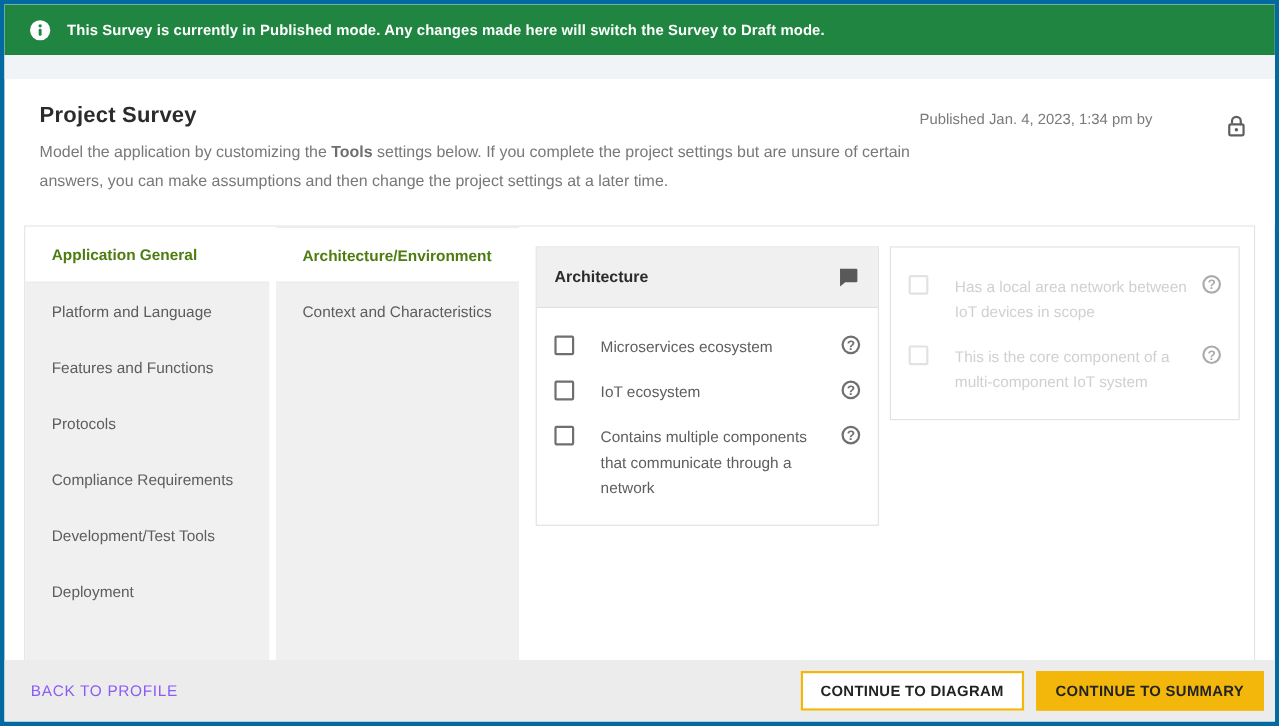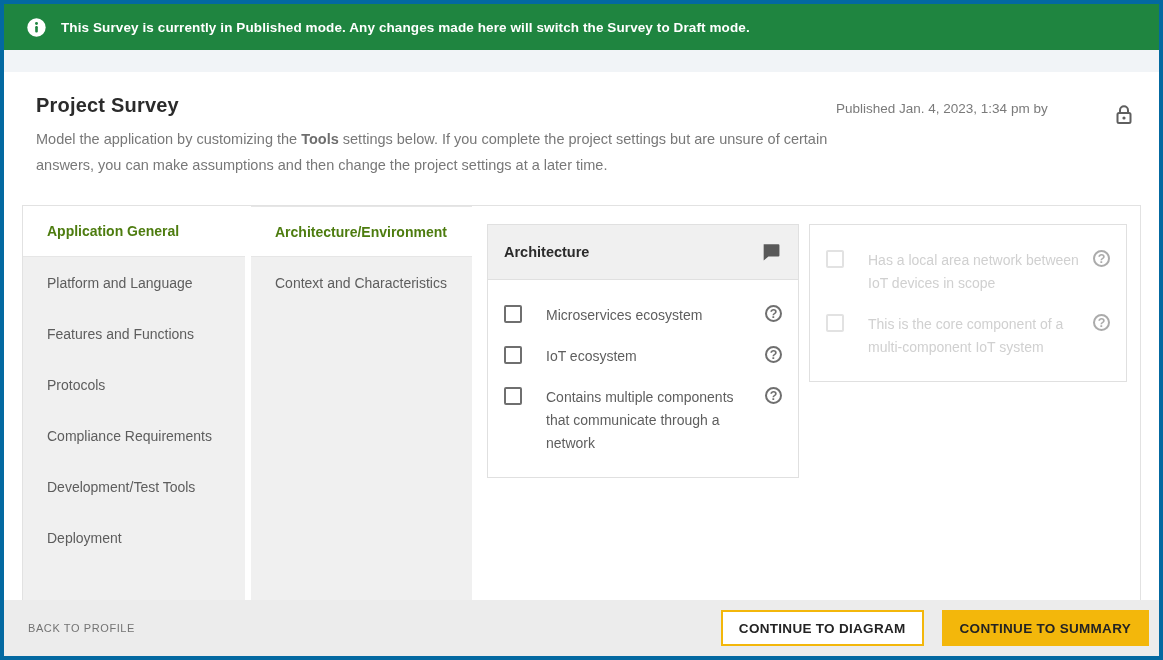--- a/index.html
+++ b/index.html
@@ -192,26 +192,26 @@
     position: absolute;
     left: 0; right: 0; bottom: 0;
     height: 56px;
     background: #ececec;
     display: flex;
     align-items: center;
     justify-content: space-between;
     padding: 0 10px 0 24px;
   }
   .back-link {
-    font-size: 11px;
-    color: #737373;
+    font-size: 14px;
+    color: #8b5cf6;
     letter-spacing: .6px;
     cursor: pointer;
   }
-  .footer-buttons { display: flex; align-items: center; gap: 18px; padding-left: 14px; }
+  .footer-buttons { display: flex; align-items: center; gap: 11px; padding-left: 14px; }
   .btn {
     font-family: "Liberation Sans", "DejaVu Sans", sans-serif;
     font-size: 13.5px;
     font-weight: bold;
     letter-spacing: .3px;
     color: #232323;
     height: 36px;
     padding: 0 16px;
     cursor: pointer;
   }

